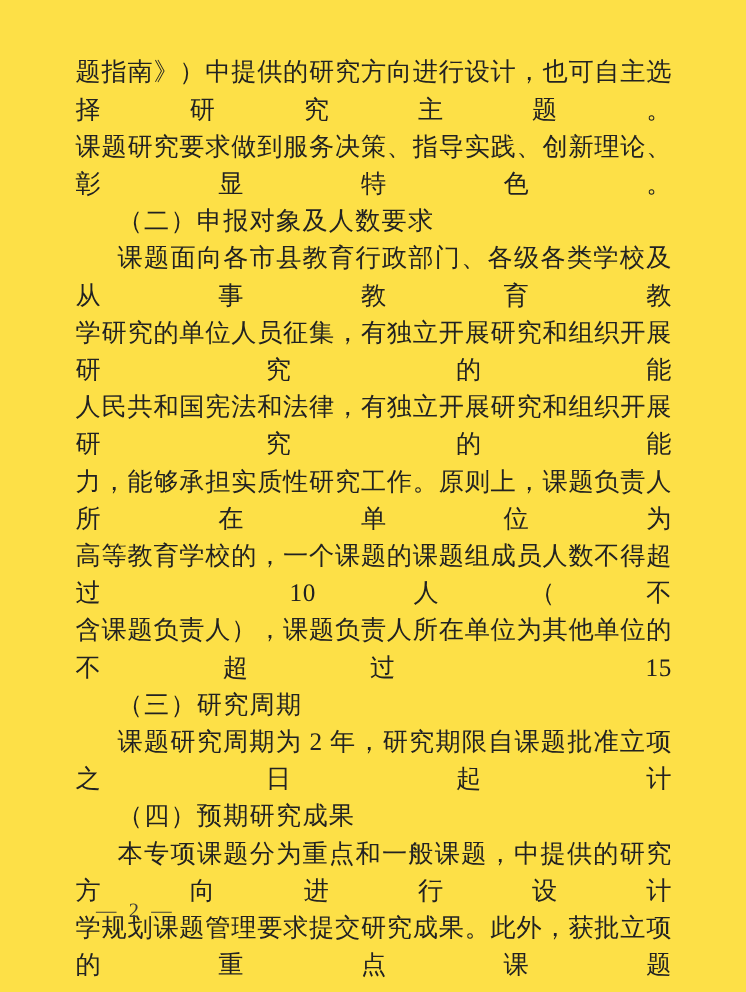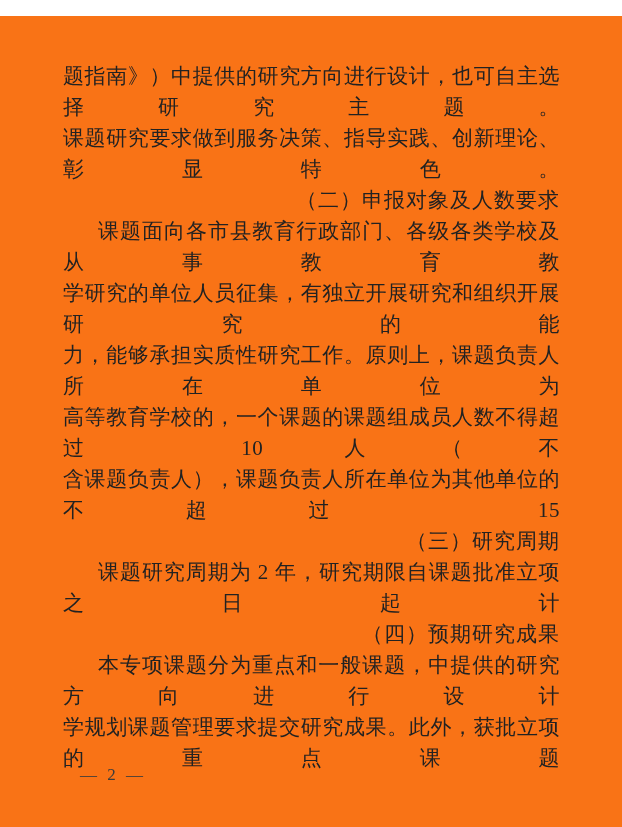--- a/index.html
+++ b/index.html
@@ -11,22 +11,21 @@
     position: relative;
     width: 622px;
     height: 827px;
     overflow: hidden;
     font-family: "Liberation Serif", "DejaVu Serif", serif;
     color: #222222;
   }
   .page {
     position: absolute;
     inset: 0;
-    background: #f97316;
-    margin-top: 16px;
+    background: #fde047;
   }
   .content {
     position: absolute;
     left: 63px;
     top: 45px;
     width: 497px;
     font-size: 21px;
     line-height: 31px;
     letter-spacing: 0.5px;
   }
@@ -38,41 +37,41 @@
     white-space: normal;
     text-align: justify;
     text-align-last: justify;
     text-justify: inter-character;
   }
   .line.indent {
     text-indent: 35px;
   }
   .line.heading {
     letter-spacing: 1px;
-    text-align: right;
   }
   .footer {
     position: absolute;
     left: 80px;
     top: 749px;
     font-size: 17px;
     color: #3c3c3c;
     letter-spacing: 3px;
   }
 </style>
 </head>
 <body>
 
 <div class="page">
   <div class="content">
       <div class="line full">题指南》）中提供的研究方向进行设计，也可自主选择研究主题。</div>
       <div class="line full">课题研究要求做到服务决策、指导实践、创新理论、彰显特色。</div>
       <div class="line indent heading">（二）申报对象及人数要求</div>
       <div class="line full indent">课题面向各市县教育行政部门、各级各类学校及从事教育教</div>
       <div class="line full">学研究的单位人员征集，有独立开展研究和组织开展研究的能</div>
+      <div class="line full">人民共和国宪法和法律，有独立开展研究和组织开展研究的能</div>
       <div class="line full">力，能够承担实质性研究工作。原则上，课题负责人所在单位为</div>
       <div class="line full">高等教育学校的，一个课题的课题组成员人数不得超过 10 人（不</div>
       <div class="line full">含课题负责人），课题负责人所在单位为其他单位的不超过 15</div>
       <div class="line indent heading">（三）研究周期</div>
       <div class="line full indent">课题研究周期为 2 年，研究期限自课题批准立项之日起计</div>
       <div class="line indent heading">（四）预期研究成果</div>
       <div class="line full indent">本专项课题分为重点和一般课题，中提供的研究方向进行设计</div>
       <div class="line full">学规划课题管理要求提交研究成果。此外，获批立项的重点课题</div>
     </div>
   <div class="footer">— 2 —</div>

